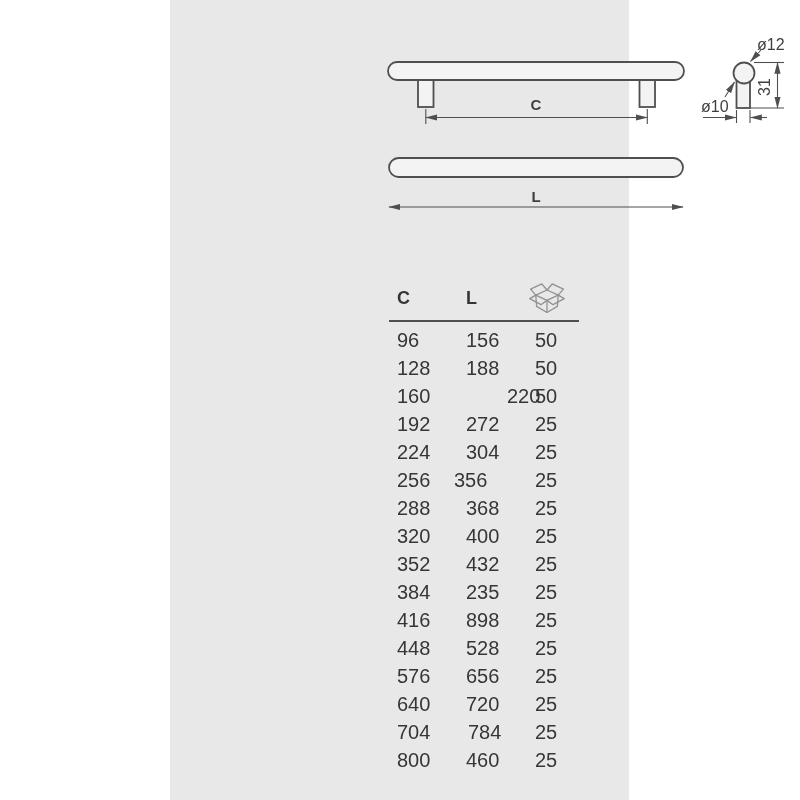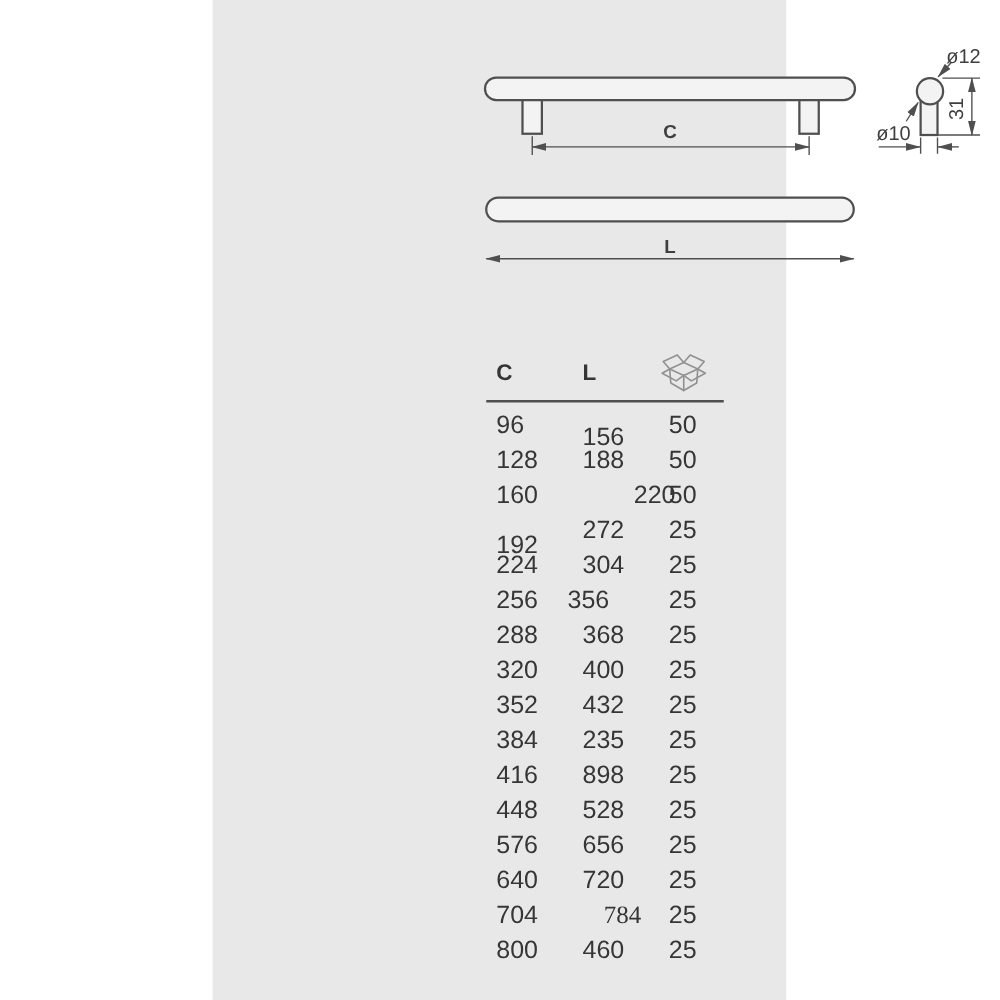--- a/index.html
+++ b/index.html
@@ -91,35 +91,35 @@
         <path d="M9 14 L3 7 L16 1 L22 8"></path>
         <path d="M22 8 L28 1 L41 7 L35 14"></path>
         <path d="M9 14 L2 18 L15 25 L22 20"></path>
         <path d="M35 14 L42 18 L29 25 L22 20"></path>
       </svg>
     </div>
     <div class="rule"></div>
     <div class="tbody">
         <div class="trow">
           <span class="cell" style="left: 8px;">96</span>
-          <span class="cell" style="left: 77px; margin-top: 10px;">156</span>
+          <span class="cell" style="left: 77px;">156</span>
           <span class="cell" style="left: 146px;">50</span>
         </div>
         <div class="trow">
           <span class="cell" style="left: 8px;">128</span>
           <span class="cell" style="left: 77px;">188</span>
           <span class="cell" style="left: 146px;">50</span>
         </div>
         <div class="trow">
           <span class="cell" style="left: 8px;">160</span>
           <span class="cell" style="left: 77px; margin-left: 41px;">220</span>
           <span class="cell" style="left: 146px;">50</span>
         </div>
         <div class="trow">
-          <span class="cell" style="left: 8px; margin-top: 12px;">192</span>
+          <span class="cell" style="left: 8px;">192</span>
           <span class="cell" style="left: 77px;">272</span>
           <span class="cell" style="left: 146px;">25</span>
         </div>
         <div class="trow">
           <span class="cell" style="left: 8px;">224</span>
           <span class="cell" style="left: 77px;">304</span>
           <span class="cell" style="left: 146px;">25</span>
         </div>
         <div class="trow">
           <span class="cell" style="left: 8px;">256</span>
@@ -161,21 +161,21 @@
           <span class="cell" style="left: 77px;">656</span>
           <span class="cell" style="left: 146px;">25</span>
         </div>
         <div class="trow">
           <span class="cell" style="left: 8px;">640</span>
           <span class="cell" style="left: 77px;">720</span>
           <span class="cell" style="left: 146px;">25</span>
         </div>
         <div class="trow">
           <span class="cell" style="left: 8px;">704</span>
-          <span class="cell" style="left: 94px; font-family: Liberation Serif, serif;">784</span>
+          <span class="cell" style="left: 79px;">784</span>
           <span class="cell" style="left: 146px;">25</span>
         </div>
         <div class="trow">
           <span class="cell" style="left: 8px;">800</span>
           <span class="cell" style="left: 77px;">460</span>
           <span class="cell" style="left: 146px;">25</span>
         </div>
       </div>
   </div>
 

